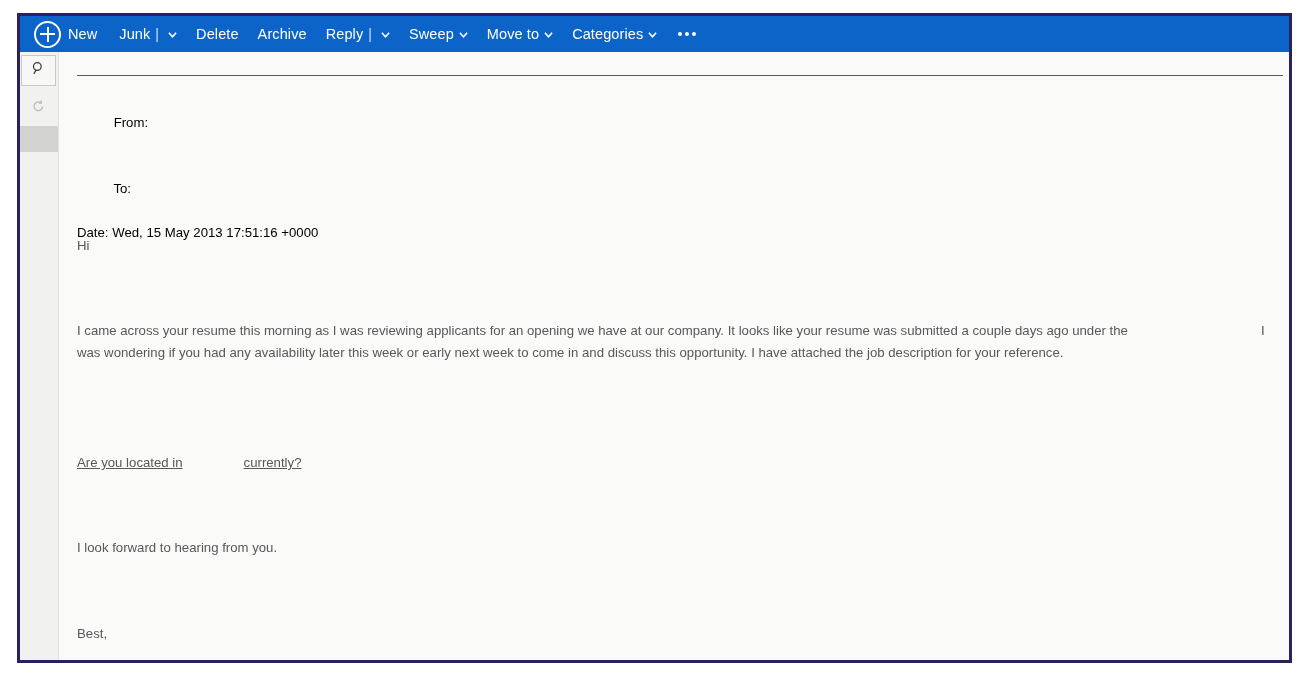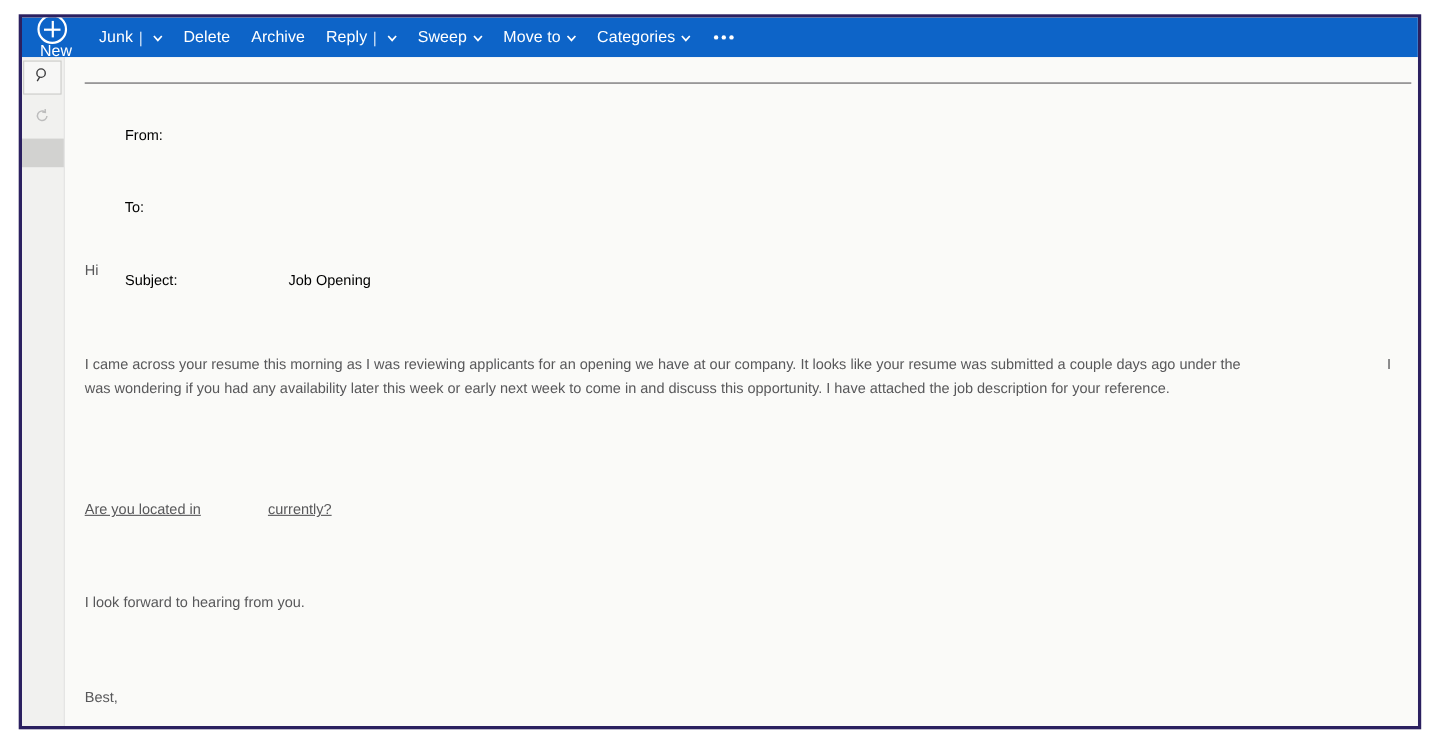--- a/index.html
+++ b/index.html
@@ -53,21 +53,20 @@
     font-size: 14.5px;
     line-height: 1;
     margin-right: 19px;
     display: flex;
     align-items: center;
     cursor: default;
     letter-spacing: 0.1px;
   }
   .tb-new {
     margin-right: 22px;
-    flex-direction: column;
   }
   .plus-circle {
     width: 23px;
     height: 23px;
     border: 2px solid #ffffff;
     border-radius: 50%;
     position: relative;
     margin-right: 7px;
     flex: 0 0 auto;
   }
@@ -328,23 +327,21 @@
 
       <div class="hrule"></div>
 
       <div class="headers">
         <div class="hdr-row">
           <span>From:</span><span></span>
         </div>
         <div class="hdr-row">
           <span>To:</span><span></span>
         </div>
-        <div class="hdr-row">
-          <span>Subject:</span><span class="hdr-subject-value">Job Opening</span>
-        </div>
+        <div class="hdr-row">Date: Wed, 15 May 2013 17:51:16 +0000</div>
       </div>
 
       <div class="body-text">
 
         <div class="para p-hi">Hi</div>
 
         <div class="para p-main">
           <span>I came across your resume this morning as I was reviewing applicants for an opening we have at our company. It looks like your resume was submitted a couple days ago under the</span><span class="redact-lead"></span><span>I was wondering if you had any availability later this week or early next week to come in and discuss this opportunity. I have attached the job description for your reference.</span>
         </div>
 

